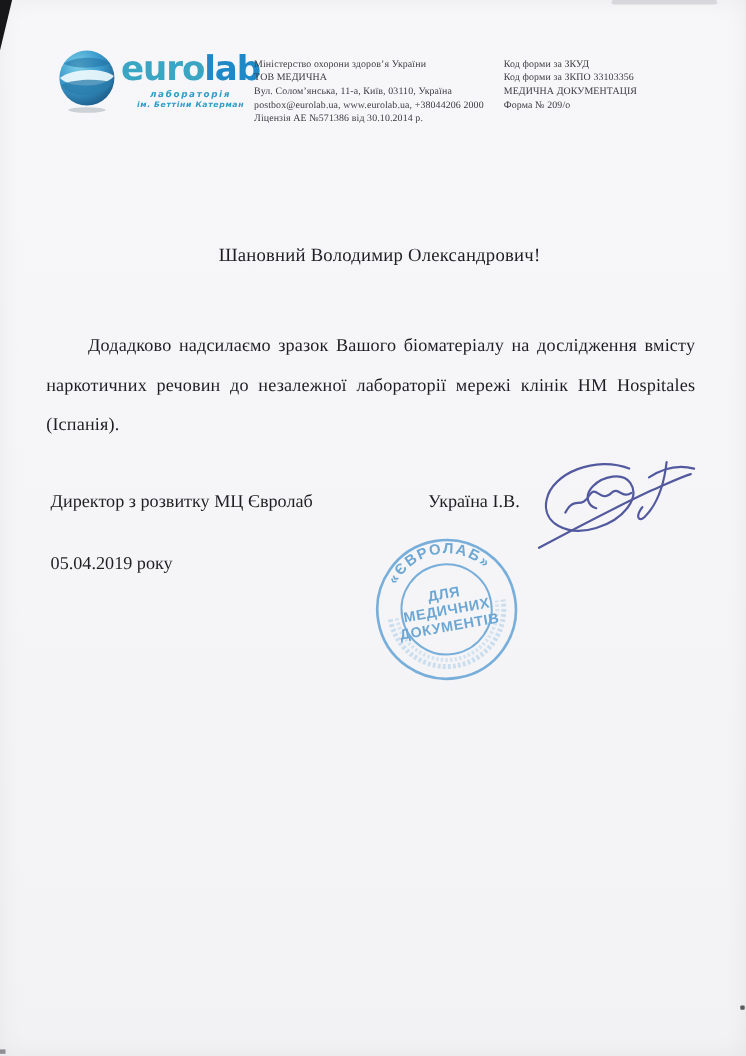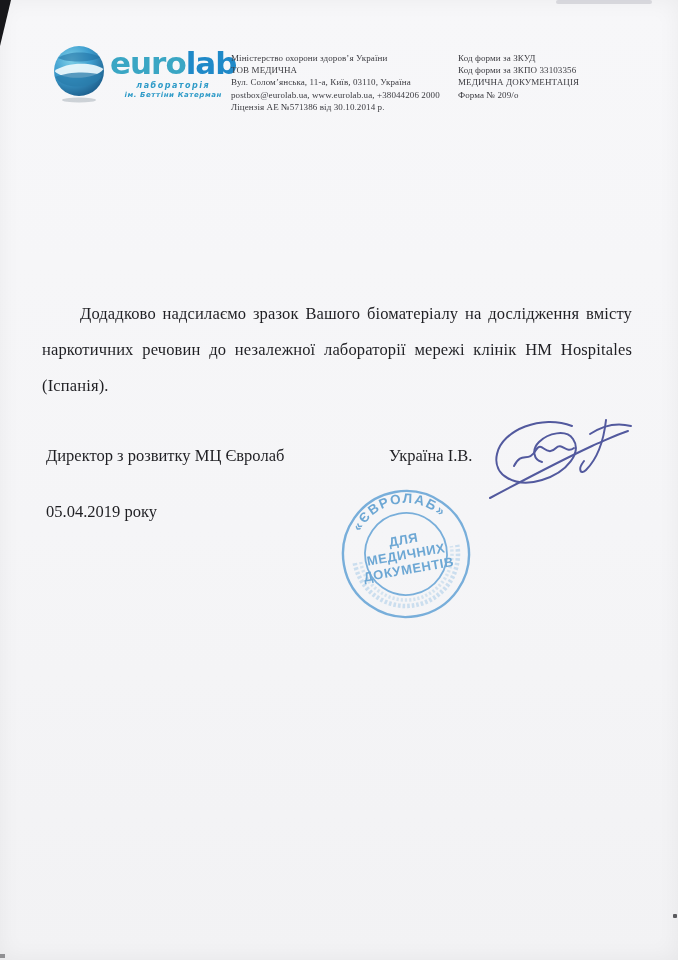--- a/index.html
+++ b/index.html
@@ -119,20 +119,21 @@
     <div>Ліцензія АЕ №571386 від 30.10.2014 р.</div>
   </div>
 
   <div class="header-block header-right">
     <div>Код форми за ЗКУД</div>
     <div>Код форми за ЗКПО 33103356</div>
     <div>МЕДИЧНА ДОКУМЕНТАЦІЯ</div>
     <div>Форма № 209/о</div>
   </div>
 
+  <div class="salutation">Шановний Володимир Олександрович!</div>
 
   <p class="body-par">Додадково  надсилаємо  зразок Вашого біоматеріалу на дослідження вмісту наркотичних речовин до незалежної лабораторії мережі клінік HM Hospitales (Іспанія).</p>
 
   <div class="sig-row">
     <span class="sig-title">Директор з розвитку МЦ Євролаб</span>
     <span class="sig-name">Україна І.В.</span>
   </div>
 
   <svg class="signature-svg" viewBox="0 0 164 102">
     <g fill="none" stroke="#3c4492" stroke-width="2" stroke-linecap="round" opacity="0.88">

